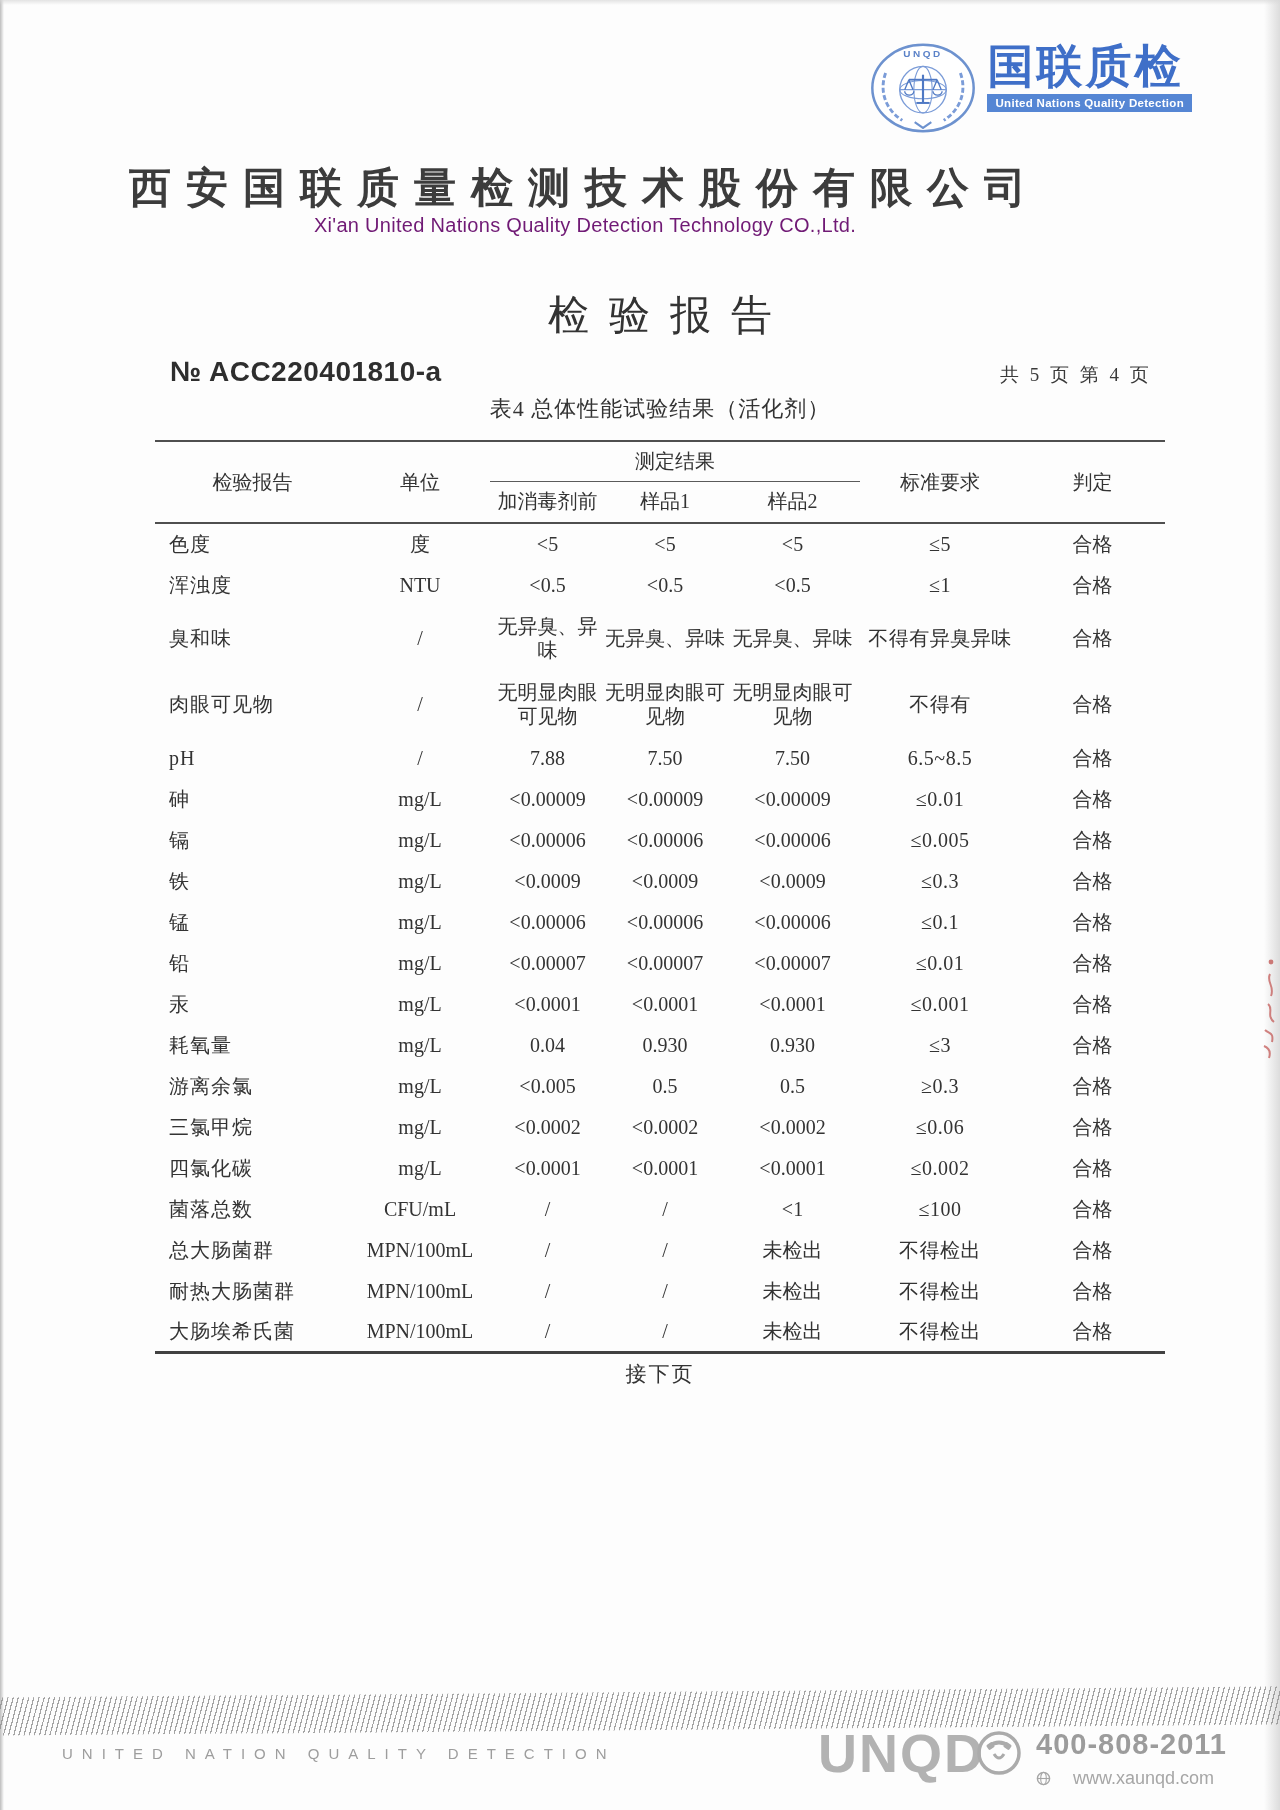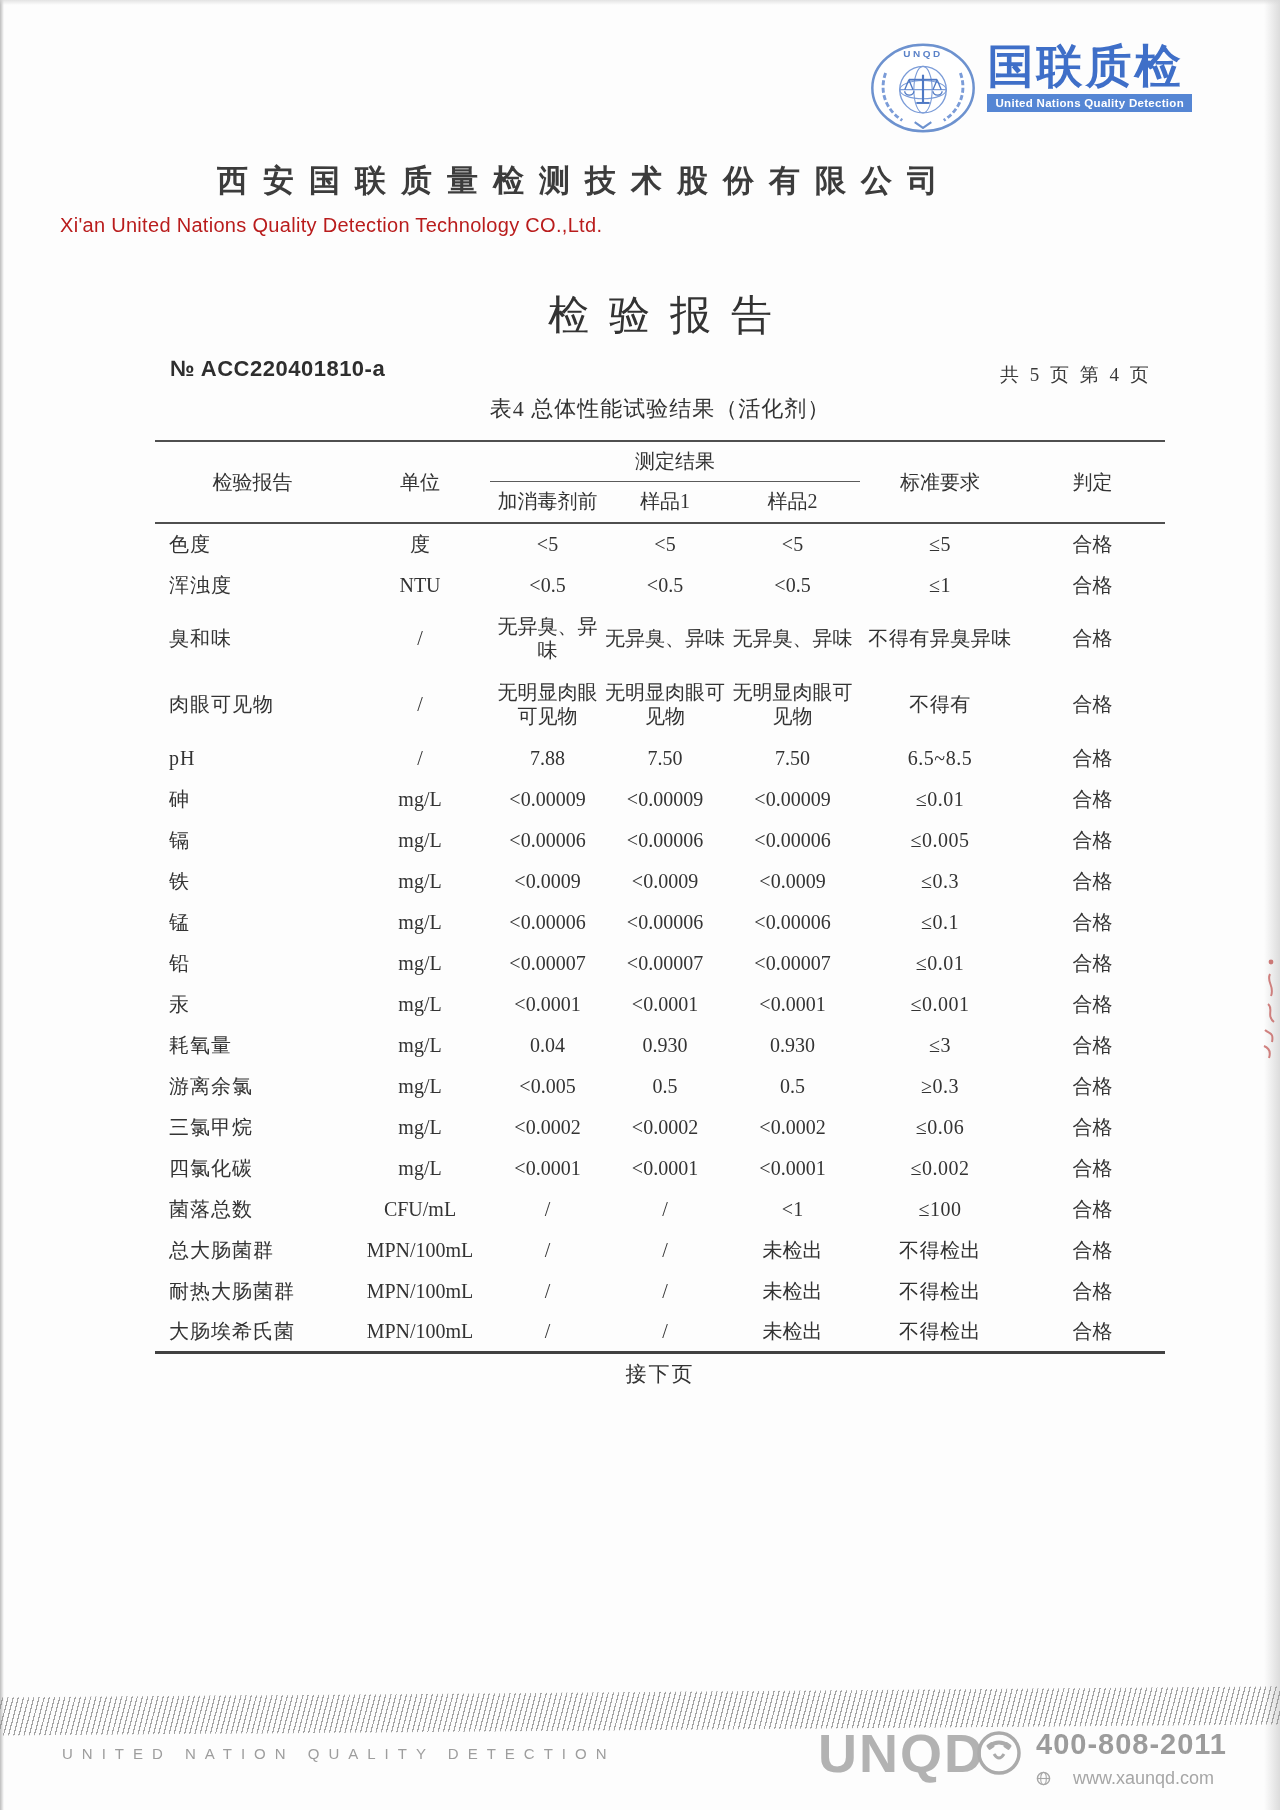--- a/index.html
+++ b/index.html
@@ -21,35 +21,35 @@
     font-size:46px;line-height:1.05;color:#3f6fc8;letter-spacing:3px;white-space:nowrap;
   }
   .brand-en-bar{
     margin-top:4px;background:#5586d4;border-radius:0;padding:3px 8px;
     font-family:"Liberation Sans","DejaVu Sans",sans-serif;font-weight:bold;
     font-size:11.5px;color:#ffffff;white-space:nowrap;letter-spacing:.3px;
   }
 
   .company-cn{
     position:absolute;top:160px;left:60px;width:1050px;text-align:center;
-    font-size:31px;font-weight:bold;letter-spacing:15px;color:#3c3c3c;white-space:nowrap;
+    font-size:42px;font-weight:bold;letter-spacing:15px;color:#3c3c3c;white-space:nowrap;
   }
   .company-en{
-    position:absolute;top:214px;left:60px;width:1050px;text-align:left;
-    font-family:"Liberation Sans","DejaVu Sans",sans-serif;
-    font-size:20px;color:#b91c1c;letter-spacing:.3px;
+    position:absolute;top:214px;left:60px;width:1050px;text-align:center;
+    font-family:"Liberation Sans","DejaVu Sans",sans-serif;
+    font-size:20px;color:#701a75;letter-spacing:.3px;
   }
   .report-title{
     position:absolute;top:288px;left:155px;width:1010px;text-align:center;
     font-size:41px;font-weight:normal;letter-spacing:20px;color:#333;text-indent:20px;
   }
   .report-no{
     position:absolute;top:356px;left:170px;
     font-family:"Liberation Sans","DejaVu Sans",sans-serif;
-    font-size:22px;font-weight:bold;color:#2e2e2e;letter-spacing:.5px;
+    font-size:28px;font-weight:bold;color:#2e2e2e;letter-spacing:.5px;
   }
   .page-info{
     position:absolute;top:362px;left:1000px;font-size:19px;color:#3a3a3a;letter-spacing:3px;white-space:nowrap;
   }
   .table-caption{
     position:absolute;top:394px;left:155px;width:1010px;text-align:center;
     font-size:22px;color:#333;letter-spacing:1px;
   }
 
   

